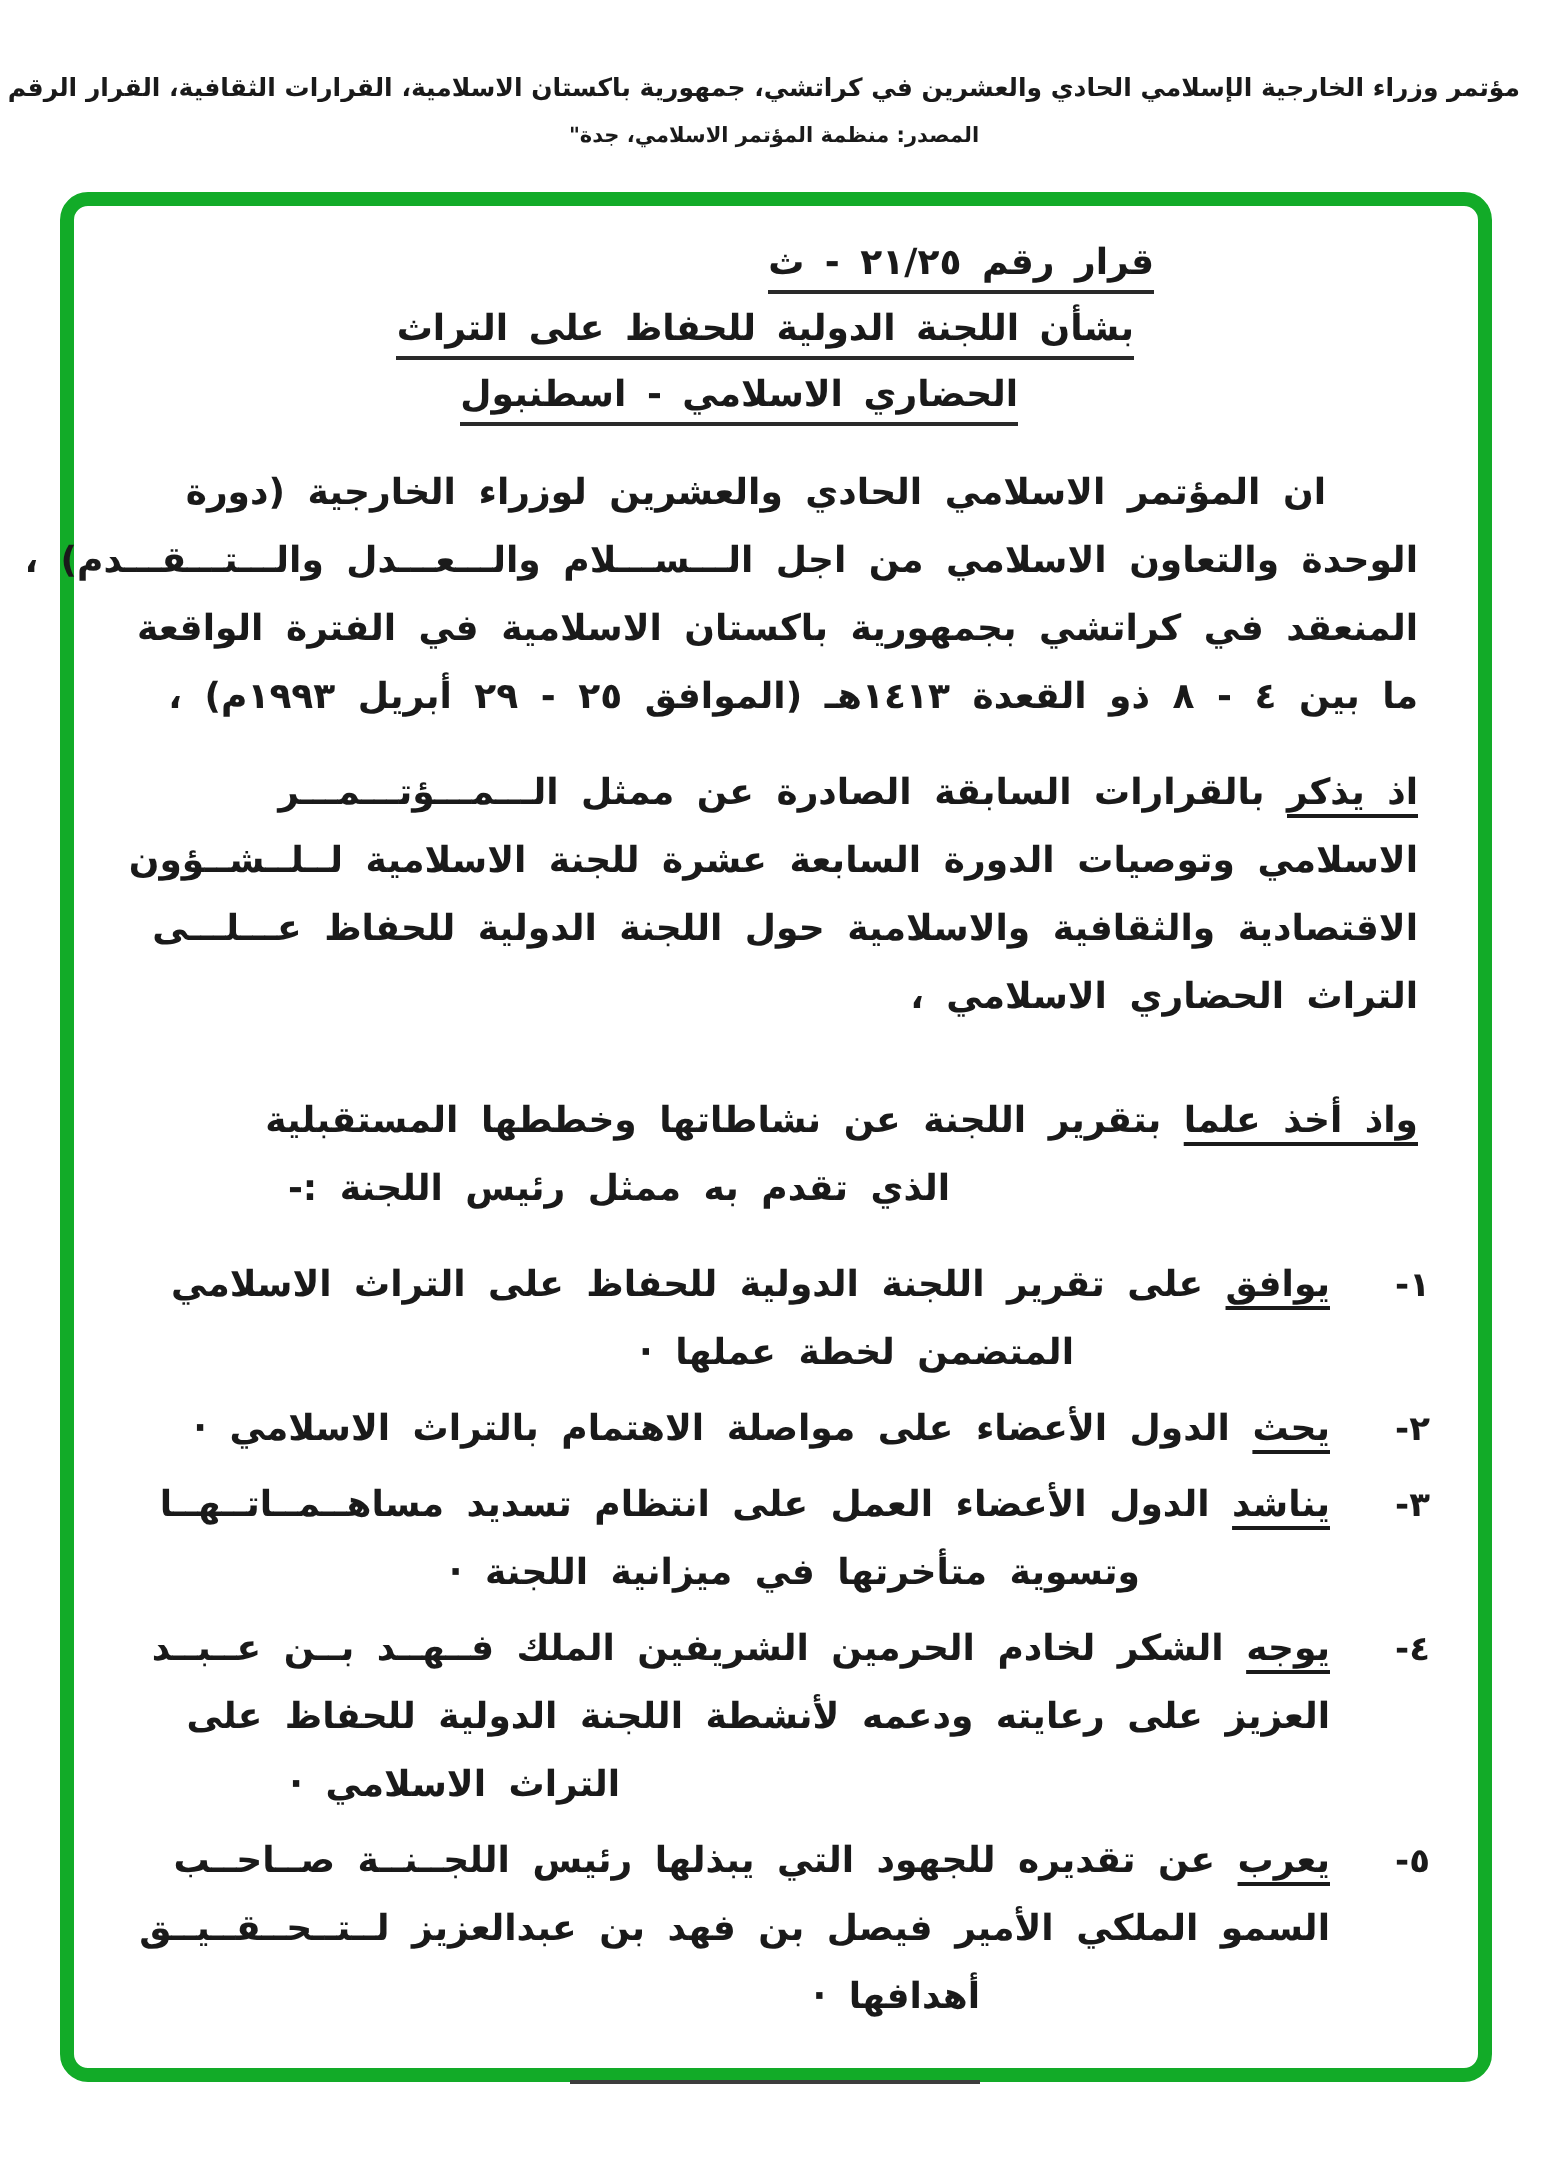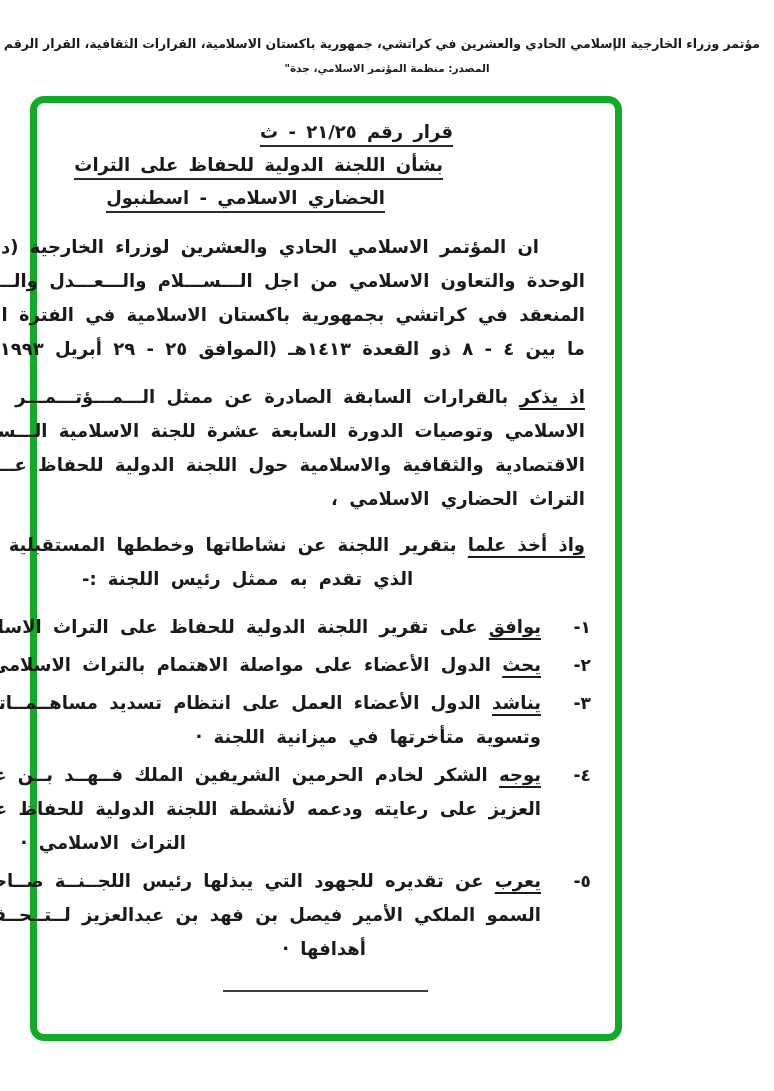--- a/index.html
+++ b/index.html
@@ -13,43 +13,43 @@
     direction:rtl; text-align:center; white-space:nowrap;
     font-size:12.5px; font-weight:bold; letter-spacing:-0.1px;
   }
   .hdr2 {
     position:absolute; top:62px; left:0; right:0;
     direction:rtl; text-align:center;
     font-size:10.5px; font-weight:bold;
   }
   
   .frame {
-    position:absolute; left:30px; top:96px; width:592px; height:945px;
+    position:absolute; left:30px; top:96px; width:716px; height:945px;
     box-sizing:border-box; border:7px solid #12ab28; border-radius:14px;
     padding:12px 24px 0 23px; direction:rtl;
   }
   
   .tline { text-align:right; line-height:33px; font-size:18px; font-weight:bold; white-space:nowrap; }
   .tline > span { border-bottom:2px solid #2a2a2a; padding-bottom:3px; word-spacing:4px; }
   .t1 { margin-right:138px; }
   .t2 { margin-right:148px; }
   .t3 { margin-right:206px; }
   
   .bline {
     line-height:34px; font-size:18px; font-weight:bold;
     white-space:nowrap; text-align:right; word-spacing:5px;
   }
   .para { margin-right:6px; }
   .p1 { margin-top:16px; }
   .p2 { margin-top:14px; }
-  .p3 { margin-top:12px; }
+  .p3 { margin-top:28px; }
   .indent  { margin-right:46px; }
   .off150  { margin-right:150px;text-align:center; }
   .off128  { margin-right:128px; }
-  .off95   {  }
+  .off95   { margin-right:95px;  }
   .off355  { margin-right:355px; }
   .off175  { margin-right:175px; }
   .u { text-decoration:underline; text-underline-offset:5px; text-decoration-thickness:1.6px; }
   
   .list { margin-top:14px; }
   .item { display:flex; direction:rtl; margin-top:4px; }
   .num {
     flex:none; width:50px; box-sizing:border-box; padding-left:6px;
     text-align:right; font-size:17px; font-weight:bold; line-height:34px;
   }
@@ -75,36 +75,37 @@
 
     <div class="para p1">
       <div class="bline indent">ان المؤتمر الاسلامي الحادي والعشرين لوزراء الخارجية (دورة</div>
       <div class="bline">الوحدة والتعاون الاسلامي من اجل الـــســـلام والـــعـــدل والـــتـــقـــدم) ،</div>
       <div class="bline">المنعقد في كراتشي بجمهورية باكستان الاسلامية في الفترة الواقعة</div>
       <div class="bline">ما بين ٤ - ٨ ذو القعدة ١٤١٣هـ (الموافق ٢٥ - ٢٩ أبريل ١٩٩٣م) ،</div>
     </div>
 
     <div class="para p2">
       <div class="bline"><span class="u">اذ يذكر</span><span> بالقرارات السابقة الصادرة عن ممثل الـــمـــؤتـــمـــر</span></div>
-      <div class="bline">الاسلامي وتوصيات الدورة السابعة عشرة للجنة الاسلامية الـــســـلام</div>
+      <div class="bline">الاسلامي وتوصيات الدورة السابعة عشرة للجنة الاسلامية لــلــشــؤون</div>
       <div class="bline">الاقتصادية والثقافية والاسلامية حول اللجنة الدولية للحفاظ عـــلـــى</div>
       <div class="bline">التراث الحضاري الاسلامي ،</div>
     </div>
 
     <div class="para p3">
       <div class="bline"><span class="u">واذ أخذ علما</span><span> بتقرير اللجنة عن نشاطاتها وخططها المستقبلية</span></div>
       <div class="bline off150">الذي تقدم به ممثل رئيس اللجنة :-</div>
     </div>
 
     <div class="list">
 
       <div class="item">
         <div class="num">١-</div>
         <div class="ibody">
           <div class="bline"><span class="u">يوافق</span><span> على تقرير اللجنة الدولية للحفاظ على التراث الاسلامي</span></div>
+          <div class="bline off128">المتضمن لخطة عملها ·</div>
         </div>
       </div>
 
       <div class="item">
         <div class="num">٢-</div>
         <div class="ibody">
           <div class="bline"><span class="u">يحث</span><span> الدول الأعضاء على مواصلة الاهتمام بالتراث الاسلامي ·</span></div>
         </div>
       </div>
 

